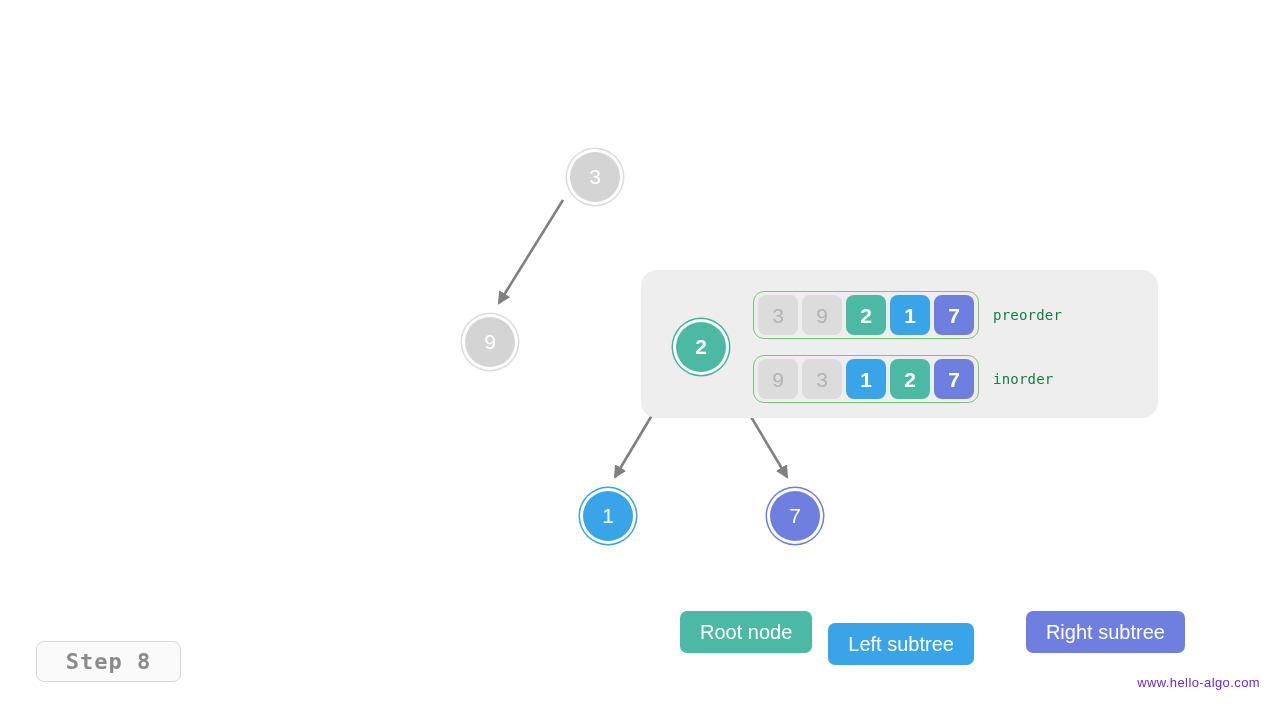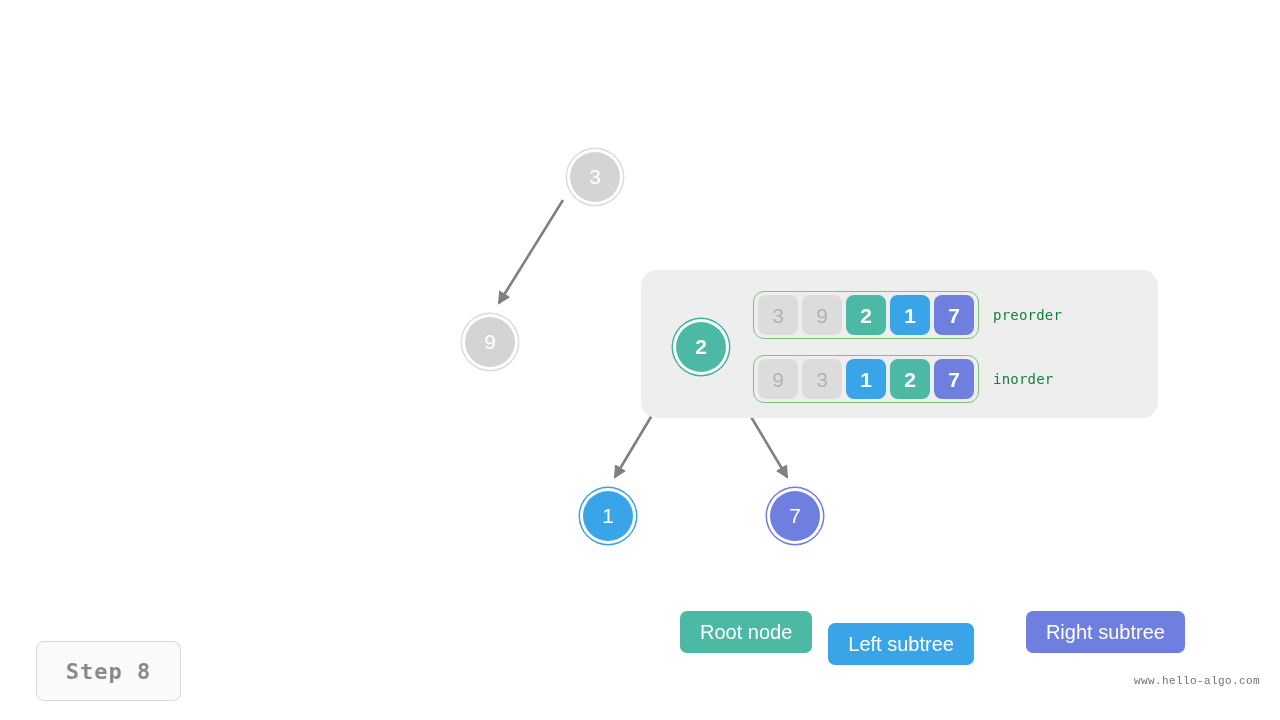--- a/index.html
+++ b/index.html
@@ -142,44 +142,44 @@
   .legend-root  { background: #4cb9a4; }
   .legend-left  { background: #39a5e8; margin-top: 12px; }
   .legend-right { background: #6f7fe0; margin-left: 36px; }
 
   
   #step-badge {
     position: absolute;
     left: 36px;
     top: 641px;
     width: 145px;
-    height: 60px;
+    height: 41px;
     border: 1.5px solid #d8d8d8;
     border-radius: 8px;
     background: #fafafa;
     display: flex;
     align-items: center;
     justify-content: center;
     font-family: "DejaVu Sans Mono", "Liberation Mono", monospace;
     font-size: 22px;
     font-weight: bold;
     color: #8a8a8a;
     letter-spacing: 1px;
     box-sizing: border-box;
     z-index: 4;
   }
 
   
   #watermark {
     position: absolute;
     right: 20px;
     top: 675px;
-    font-family: Liberation Mono, monospace;
-    font-size: 11px;
-    color: #737373;
+    font-family: Liberation Sans, sans-serif;
+    font-size: 13px;
+    color: #6d28d9;
     letter-spacing: 0.4px;
     z-index: 4;
   }
 </style>
 </head>
 <body>
 
 <div id="stage">
 
   <svg id="edge-layer" viewBox="0 0 1280 720">

